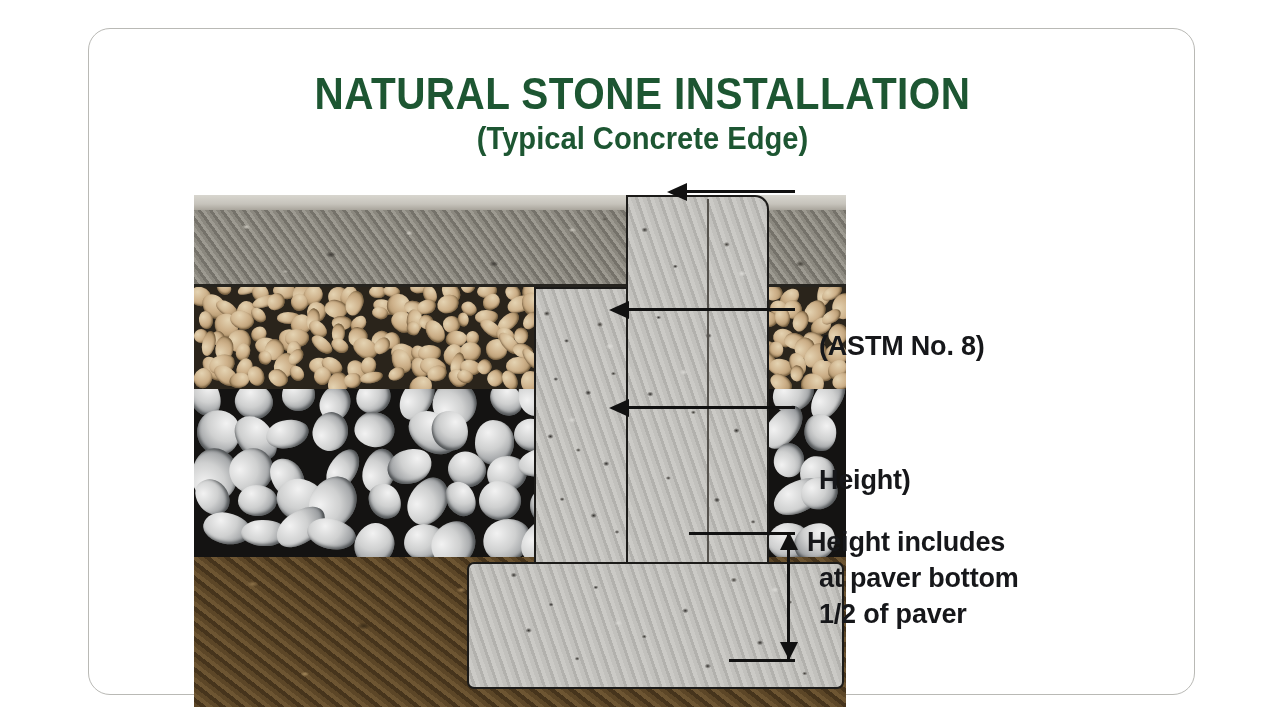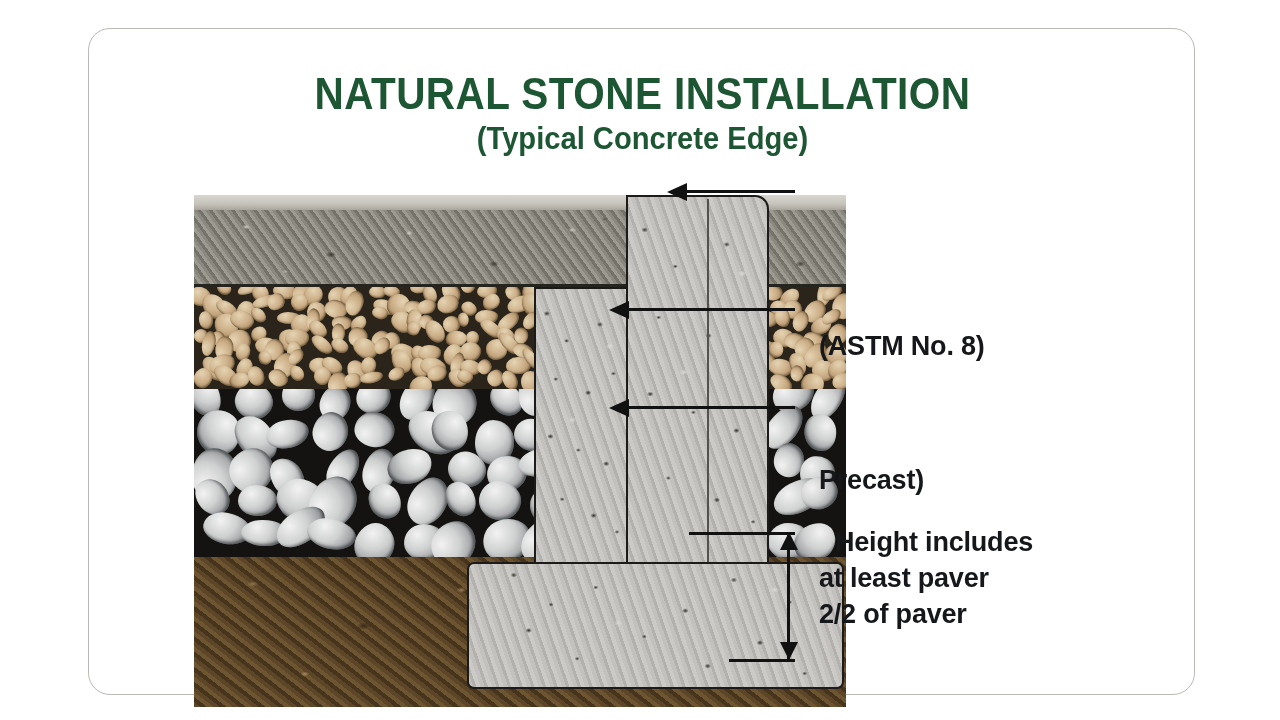--- a/index.html
+++ b/index.html
@@ -503,20 +503,20 @@
 
     <div class="ext" style="left:600px;top:503px;width:106px;"></div>
     <div class="ext" style="left:640px;top:630px;width:66px;"></div>
     <div class="dim-line" style="left:698px;top:505px;height:126px;"></div>
     <div class="arrow-u" style="left:691px;top:503px;"></div>
     <div class="arrow-d" style="left:691px;top:613px;"></div>
 
 
     <div class="lbl" style="left:730px;top:299px;">(ASTM No. 8)</div>
 
-    <div class="lbl" style="left:730px;top:433px;">Precast)</div>
-
-    <div class="lbl" style="left:746px;top:495px;">Height includes</div>
-    <div class="lbl" style="left:730px;top:531px;">at least paver</div>
-    <div class="lbl" style="left:730px;top:567px;">2/2 of paver</div>
+    <div class="lbl" style="left:730px;top:433px;">Height)</div>
+
+    <div class="lbl" style="left:718px;top:495px;">Height includes</div>
+    <div class="lbl" style="left:730px;top:531px;">at paver bottom</div>
+    <div class="lbl" style="left:730px;top:567px;">1/2 of paver</div>
 
   </div>
 </div>
 
 </body></html>

